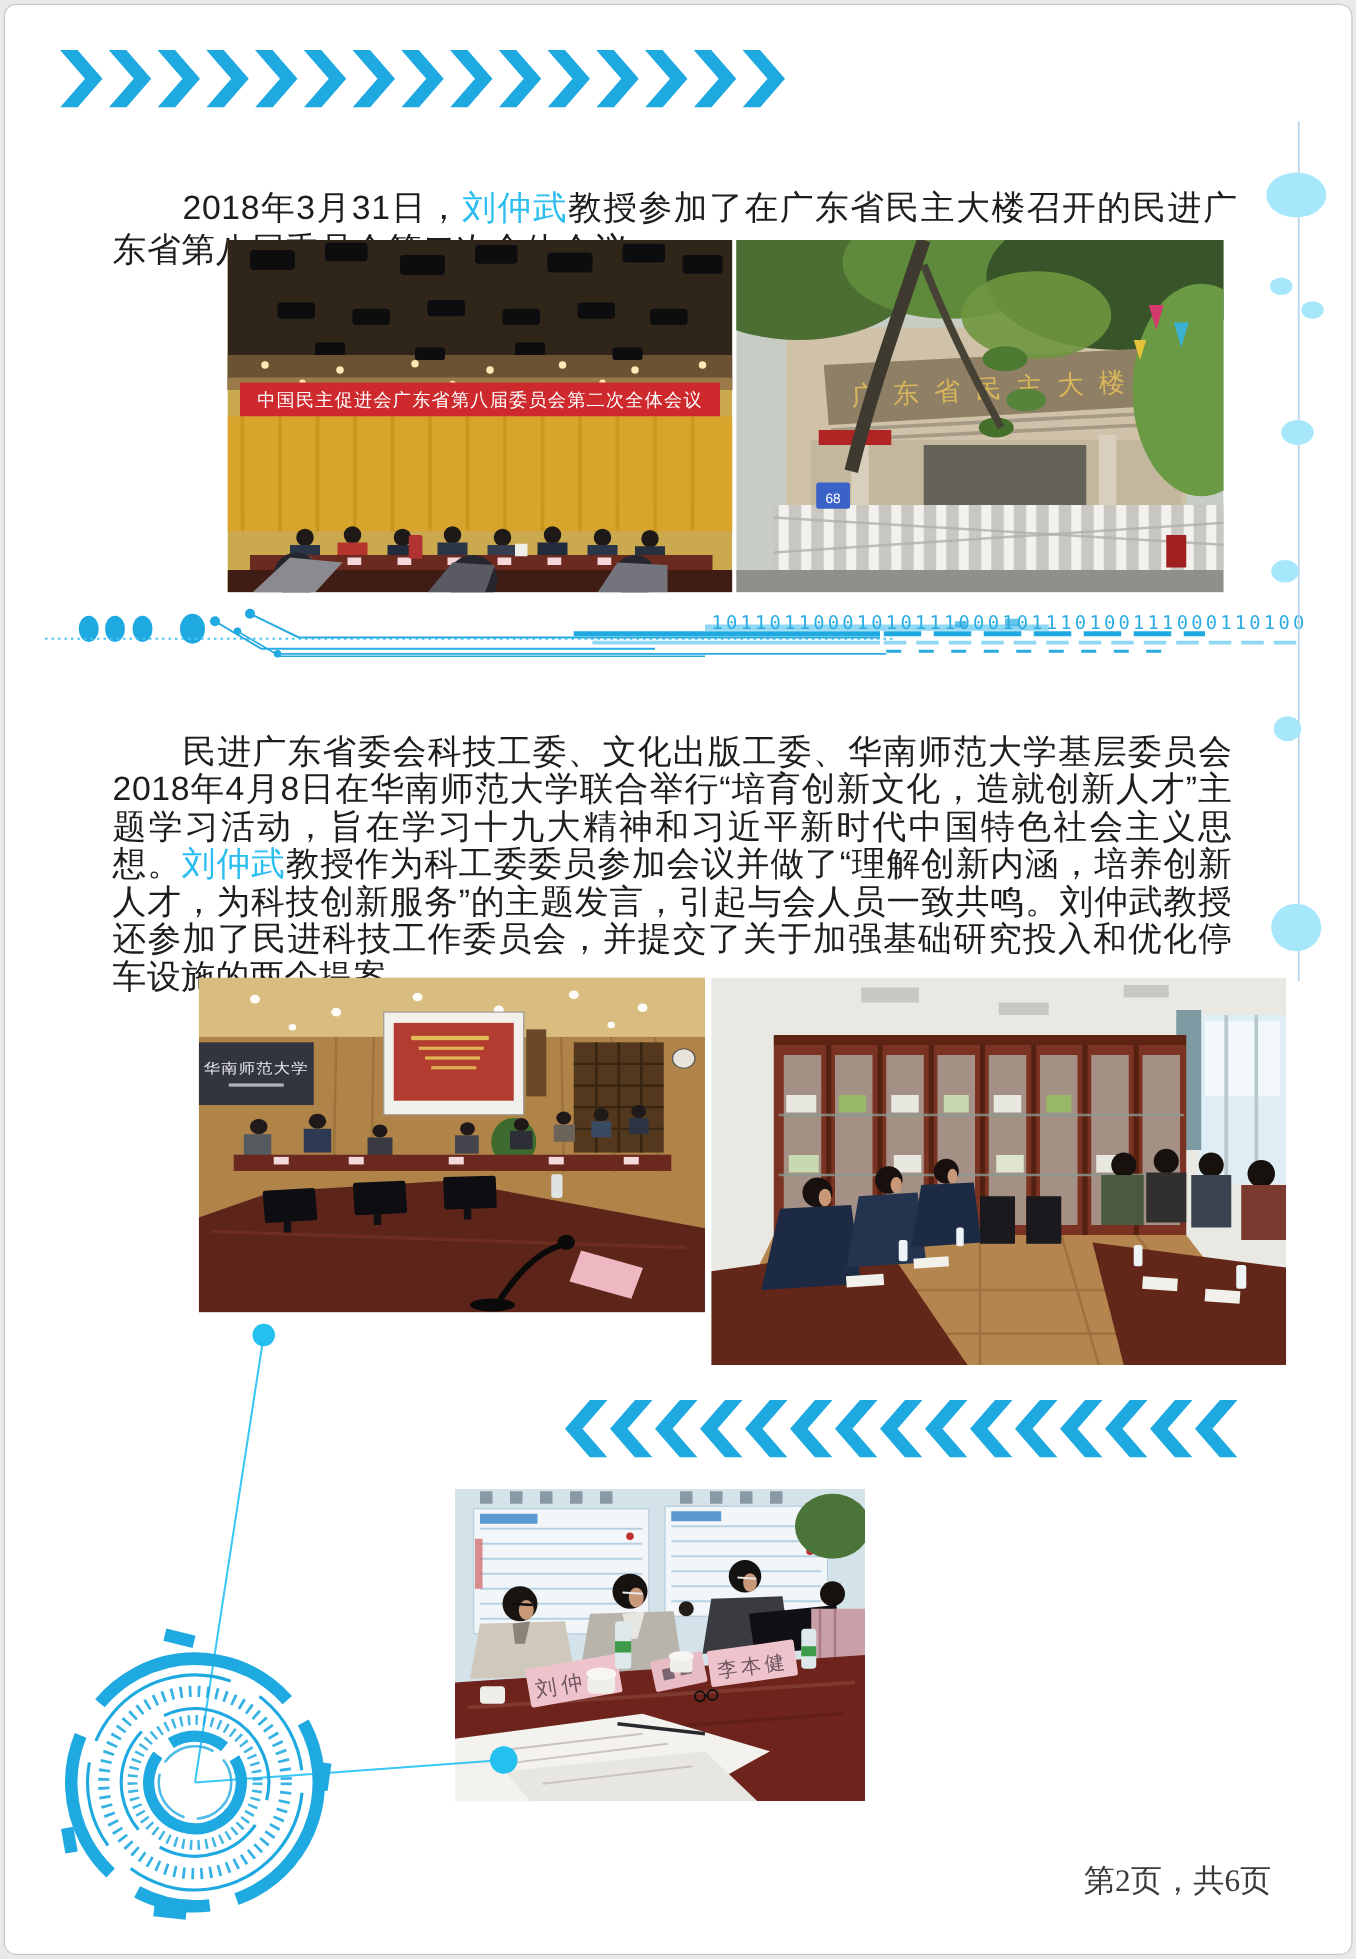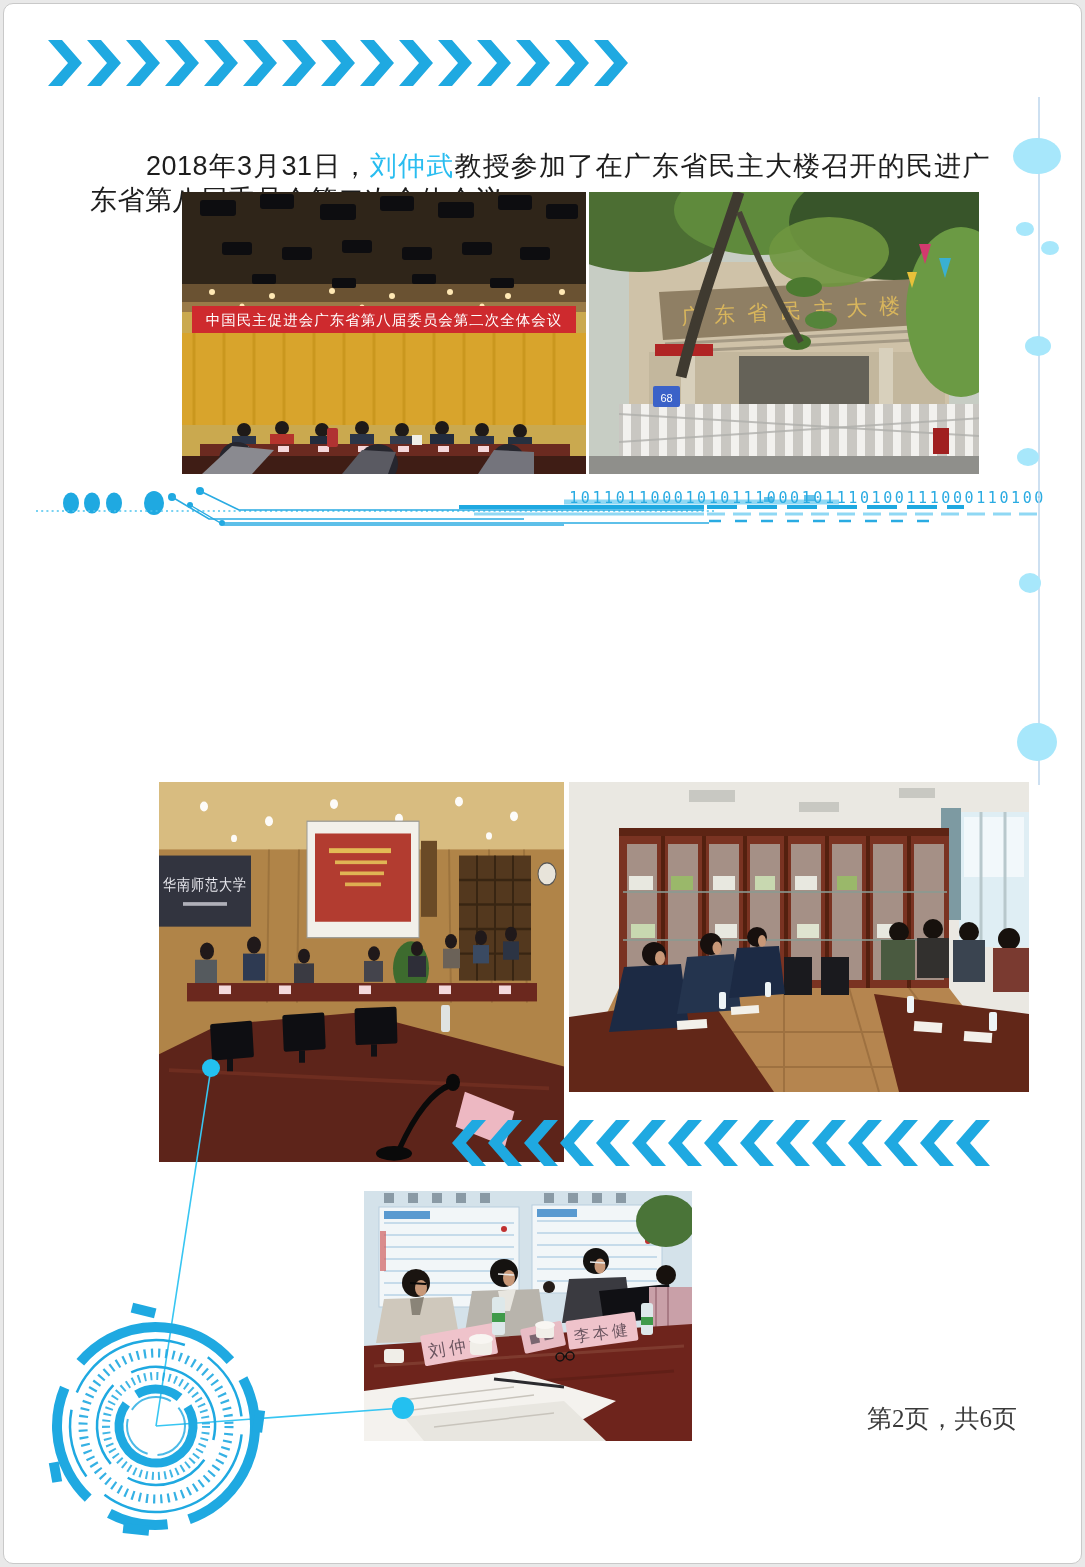--- a/index.html
+++ b/index.html
@@ -14,21 +14,21 @@
   #para1{left:86px;top:118px;width:900px;line-height:34px;text-indent:56px;}
   #para2{left:86px;top:555px;width:896px;line-height:30px;text-indent:56px;}
   #para3{left:688px;top:1192px;width:318px;line-height:33px;}
   .photo{position:absolute;overflow:hidden;padding-left:45px;}
   .photo svg{display:block;width:100%;height:100%;}
   #chevrons-right{left:44px;top:36px;}
   #chevrons-left{left:448px;top:1116px;transform:scaleX(-1);}
   #divider{left:0px;top:479px;}
   #overlay{left:0;top:0;pointer-events:none;}
   #right-deco{left:980px;top:85px;}
-  #footer{position:absolute;right:64px;top:1398px;font-size:25px;color:#3a3a3a;
+  #footer{position:absolute;right:64px;top:1484px;font-size:25px;color:#3a3a3a;
           font-family:"Liberation Serif",serif;}
 </style>
 </head>
 <body>
 
 <div class="stage">
 <div class="page">
 
   <svg id="chevrons-right" class="abs" width="584" height="46" viewBox="0 0 584 46">
     <defs>
@@ -240,22 +240,23 @@
     <line x1="560" y1="19" x2="835" y2="19" stroke="#8fd8f4" stroke-width="5"></line>
     <line x1="703" y1="24" x2="960" y2="24" stroke="#1fa9e1" stroke-width="4" stroke-dasharray="30 10"></line>
     <line x1="470" y1="31" x2="700" y2="31" stroke="#8fd8f4" stroke-width="3"></line>
     <line x1="703" y1="31" x2="1040" y2="31" stroke="#8fd8f4" stroke-width="3" stroke-dasharray="18 8"></line>
     <line x1="705" y1="38" x2="930" y2="38" stroke="#29abe2" stroke-width="2.5" stroke-dasharray="12 14"></line>
     <rect x="760" y="14" width="9" height="5" fill="#29abe2" opacity="0.7"></rect>
     <rect x="800" y="12" width="11" height="6" fill="#29abe2" opacity="0.7"></rect>
     <text x="1042" y="20" text-anchor="end" font-size="15" fill="#29abe2" letter-spacing="2.6" font-family="DejaVu Sans Mono, monospace">10110110001010111000101110100111000110100</text>
   </svg>
 
-
-  <div class="photo" style="left:110px;top:778px;width:405px;height:380px;">
+  <p id="para2" class="para"><span>民进广东省委会科技工委、文化出版工委、华南师范大学基层委员会2018年4月8日在华南师范大学联合举行“培育创新文化，造就创新人才”主题学习活动，旨在学习十九大精神和习近平新时代中国特色社会主义思想。</span><span class="hl">刘仲武</span><span>教授作为科工委委员参加会议并做了“理解创新内涵，培养创新人才，为科技创新服务”的主题发言，引起与会人员一致共鸣。刘仲武教授还参加了民进科技工作委员会，并提交了关于加强基础研究投入和优化停车设施的两个提案。</span></p>
+
+  <div class="photo" style="left:110px;top:778px;width:405px;height:268px;">
     <svg viewBox="0 0 405 310" preserveAspectRatio="none">
       <rect width="405" height="310" fill="#b08448"></rect>
       <rect width="405" height="55" fill="#d8bc80"></rect>
       <g fill="#ffffff" opacity="0.95">
         <circle cx="45" cy="20" r="4"></circle>
             <circle cx="110" cy="32" r="4"></circle>
             <circle cx="175" cy="18" r="4"></circle>
         <circle cx="240" cy="30" r="4"></circle>
             <circle cx="300" cy="16" r="4"></circle>
             <circle cx="355" cy="28" r="4"></circle>

